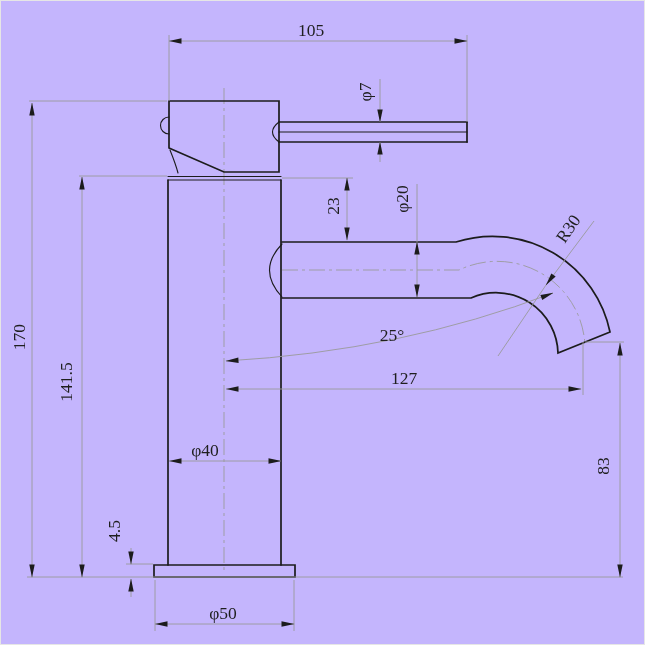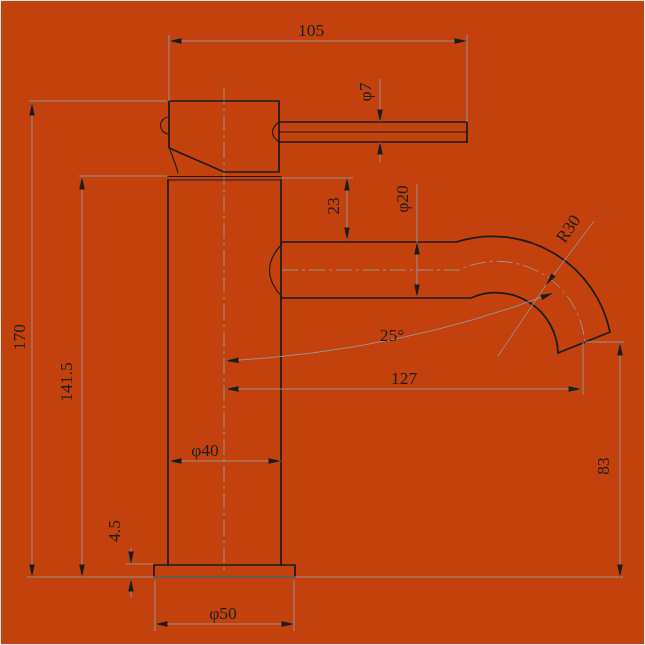--- a/index.html
+++ b/index.html
@@ -1,19 +1,19 @@
 <!DOCTYPE html>
 <html><head>
 <meta charset="utf-8">
 <style>
   html,body{margin:0;padding:0;background:#fff;}
   .canvas{
     position:relative;
     width:645px;height:645px;
-    background:#c2410c;
+    background:#c4b5fd;
     border:1px solid #e6e6e6;
     box-sizing:border-box;
     font-family:"Liberation Serif","DejaVu Serif",serif;
     overflow:hidden;
   }
   .canvas svg{position:absolute;left:0;top:0;}
   text{
     font-family:"Liberation Serif","DejaVu Serif",serif;
     font-size:17.5px;
     fill:#1f1f1f;

